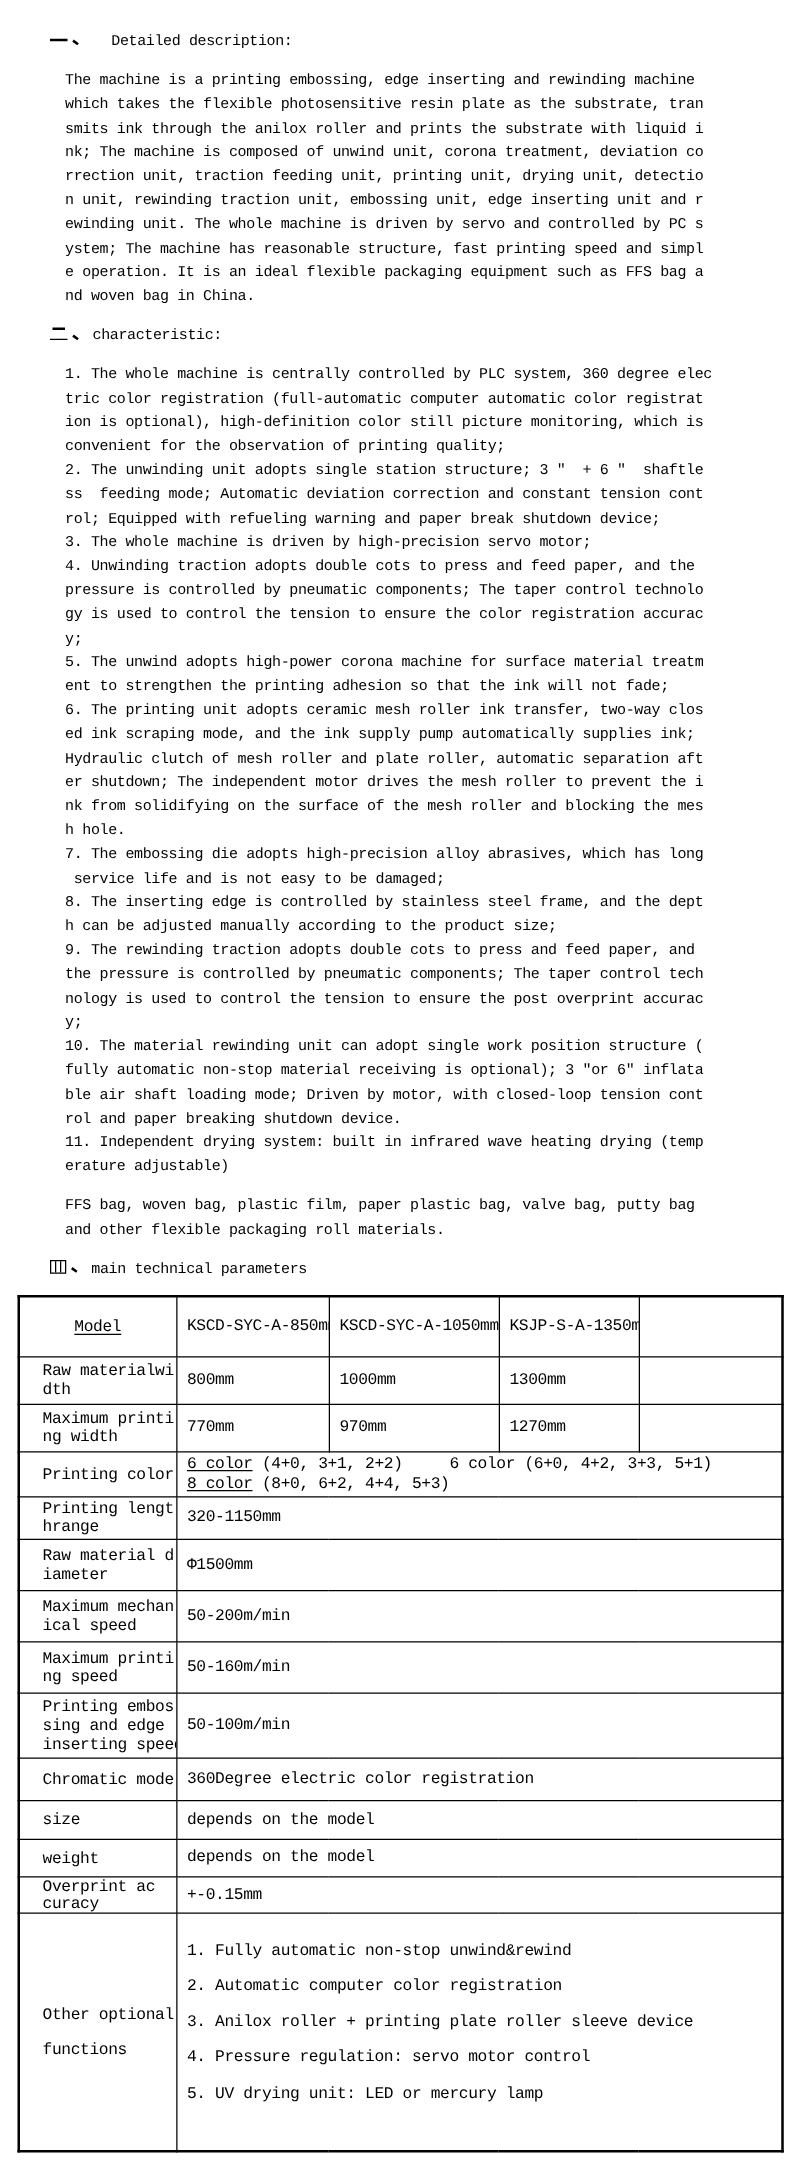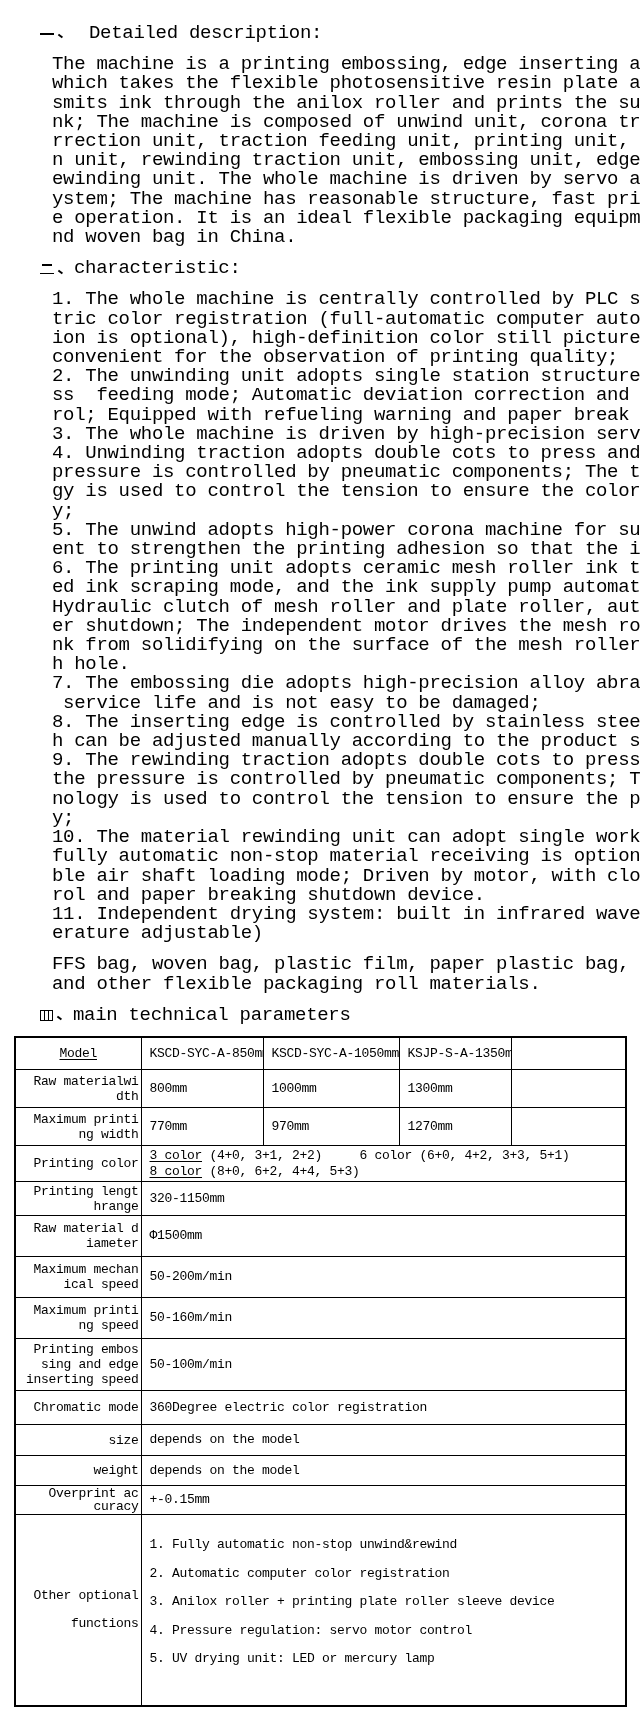--- a/index.html
+++ b/index.html
@@ -1,21 +1,21 @@
 <!DOCTYPE html>
 <html><head>
 <meta charset="utf-8">
 <style>
   html,body{margin:0;padding:0;}
   body{
     width:640px;height:1733px;overflow:hidden;background:#ffffff;
     font-family:"Liberation Mono","DejaVu Sans Mono",monospace;
     color:#000000;
   }
-  .doc{padding:24px 0 0 40px;font-size:19px;line-height:19.2px;letter-spacing:-0.3px;}
+  .doc{padding:24px 0 0 40px;font-size:12px;line-height:19.2px;letter-spacing:-0.3px;}
   .plines{margin:12px;white-space:pre;font:inherit;letter-spacing:inherit;}
   .line{height:19.2px;line-height:19.2px;white-space:pre;}
   
   .mkwrap{display:inline-block;}
   .mk{display:inline-block;position:relative;width:14px;height:11px;vertical-align:-1px;margin-right:3px;}
   .mk-one::after{content:"";position:absolute;left:0;right:0;top:5px;height:1.5px;background:#000;}
   .mk-two::before{content:"";position:absolute;left:2px;right:2px;top:1px;height:1.5px;background:#000;}
   .mk-two::after{content:"";position:absolute;left:0;right:0;bottom:0;height:1.5px;background:#000;}
   .mk-three::before{content:"";position:absolute;left:2px;right:2px;top:0;height:1.4px;background:#000;}
   .mk-three i{position:absolute;left:1px;right:1px;top:5px;height:1.4px;background:#000;}
@@ -23,24 +23,24 @@
   .mk-four{border:1.4px solid #000;width:11px;height:9px;}
   .mk-four::before,.mk-four::after{content:"";position:absolute;top:0;bottom:0;width:1.2px;background:#000;}
   .mk-four::before{left:2.8px;}
   .mk-four::after{right:2.8px;}
   .cm{display:inline-block;position:relative;width:7px;height:10px;margin-right:10px;}
   .cm::after{content:"";position:absolute;left:1px;bottom:1px;width:5px;height:1.7px;background:#000;transform:rotate(36deg);}
   .gap .cm{margin-right:25px;}
   
   table{border-collapse:collapse;table-layout:fixed;width:611px;margin:11px 0 0 14px;border:2px solid #000;}
   td{border:1px solid #000;font-size:13px;letter-spacing:-0.3px;vertical-align:middle;overflow:hidden;padding:0;}
-  td.label{padding:1px 2px 1px 6px;white-space:pre;line-height:15px;text-align:right;}
+  td.label{padding:1px 2px 1px 18px;white-space:pre;line-height:15px;}
   td.label.tight{line-height:13px;}
   td.label.wide{line-height:28px;}
-  td.center{text-align:center;padding:1px 2px;}
+  td.center{text-align:center;padding:16px 2px;}
   td.val{padding:1px 2px 1px 8px;white-space:pre;line-height:16px;}
   td.val.top{vertical-align:top;padding-top:16px;line-height:28.4px;}
   .u{text-decoration:underline;text-underline-offset:2px;}
 </style>
 </head>
 <body>
 
 <div class="doc">
 
   <div class="line"><span class="mkwrap gap" title="一、"><span class="mk mk-one"></span><span class="cm"></span></span><span>Detailed description:</span></div>
@@ -125,21 +125,21 @@
     <tr style="height:38px">
       <td class="label">Maximum printi
 ng width</td>
       <td class="val">770mm</td>
       <td class="val">970mm</td>
       <td class="val">1270mm</td>
       <td class="val"></td>
     </tr>
     <tr style="height:36px">
       <td class="label">Printing color</td>
-      <td class="val" colspan="4"><span class="u">3 color</span><span> (4+0, 3+1, 2+2)     </span><span>6 color (6+0, 4+2, 3+3, 5+1)
+      <td class="val" colspan="4"><span class="u">6 color</span><span> (4+0, 3+1, 2+2)     </span><span>6 color (6+0, 4+2, 3+3, 5+1)
 </span><span class="u">8 color</span><span> (8+0, 6+2, 4+4, 5+3)</span></td>
     </tr>
     <tr style="height:34px">
       <td class="label">Printing lengt
 hrange</td>
       <td class="val" colspan="4">320-1150mm</td>
     </tr>
     <tr style="height:41px">
       <td class="label">Raw material d
 iameter</td>

